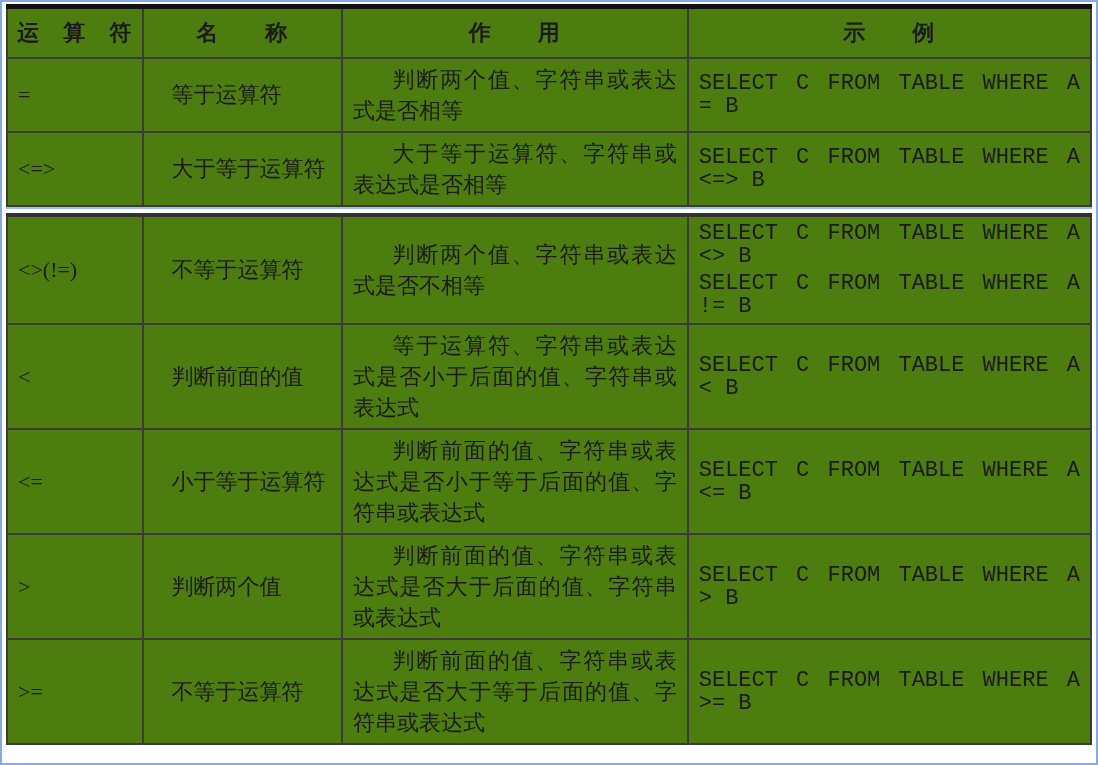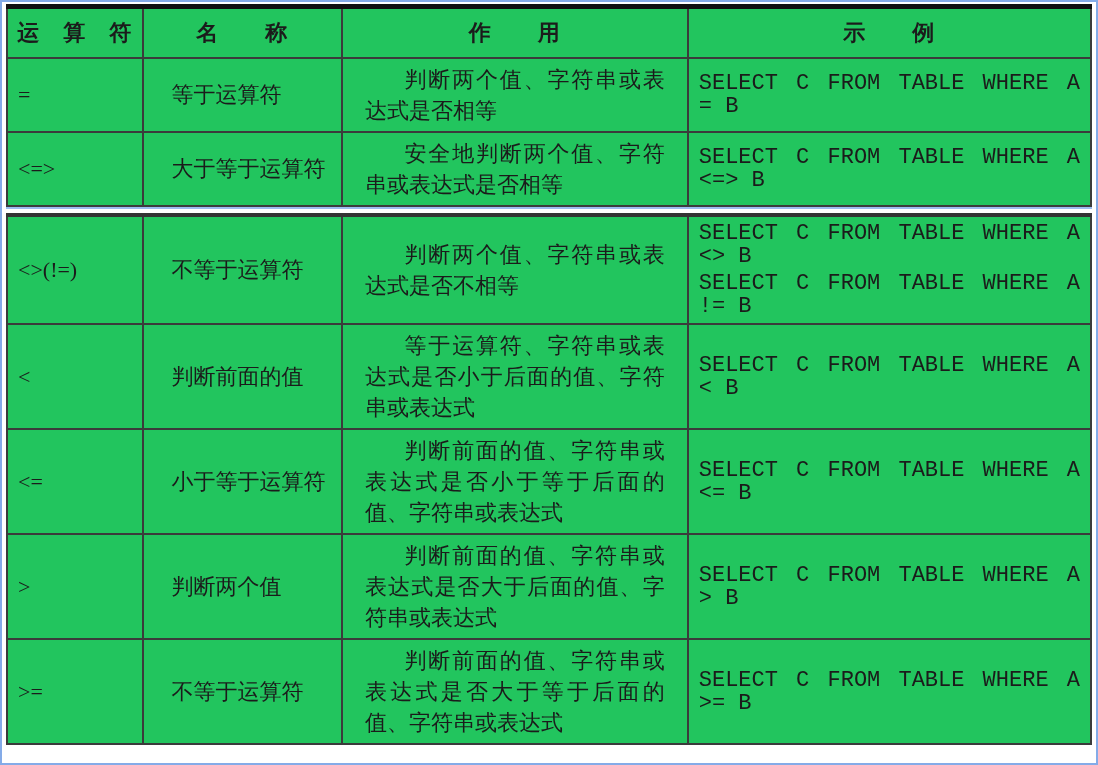--- a/index.html
+++ b/index.html
@@ -26,21 +26,21 @@
   }
   col.c-op     { width: 12.5%; }
   col.c-name   { width: 18.4%; }
   col.c-action { width: 31.9%; }
   col.c-ex     { width: 37.2%; }
 
   th, td {
     border: 2px solid #3b3b3b;
     vertical-align: middle;
     font-size: 22px;
-    background: #22c55e;
+    background: #4d7c0f;
   }
   th {
     font-weight: bold;
     padding: 9px 4px;
     text-align: center;
     letter-spacing: 1px;
     white-space: pre;
   }
   
   .tbl-top { border-top: 5px solid #101010; }
@@ -48,21 +48,21 @@
   .tbl-cont { border-top: 4px solid #333333; }
 
   td.col-op {
     padding: 4px 6px 4px 10px;
     text-align: left;
   }
   td.col-name {
     padding: 4px 6px 4px 28px;
     text-align: left;
   }
-  td.col-action { padding: 5px 22px; }
+  td.col-action { padding: 5px 10px; }
   td.col-example { padding: 5px 10px; }
 
   p.action {
     margin: 0;
     line-height: 31px;
     text-align: justify;
     text-indent: 1.8em;
   }
   p.sql {
     margin: 0;
@@ -107,21 +107,21 @@
             <p class="action">判断两个值、字符串或表达式是否相等</p>
           </td>
     <td class="col-example">
             <p class="sql">SELECT C FROM TABLE WHERE A = B</p>
           </td>
   </tr>
         <tr class="data-row">
     <td class="col-op"><span class="op-text">&lt;=&gt;</span></td>
     <td class="col-name"><span class="name-text">大于等于运算符</span></td>
     <td class="col-action">
-            <p class="action">安全地判断两个值、字符串或表达式是否相等</p>
+            <p class="action">大于等于运算符、字符串或表达式是否相等</p>
           </td>
     <td class="col-example">
             <p class="sql">SELECT C FROM TABLE WHERE A &lt;=&gt; B</p>
           </td>
   </tr>
       </tbody>
   </table>
 
   <div class="block-divider"></div>
 

